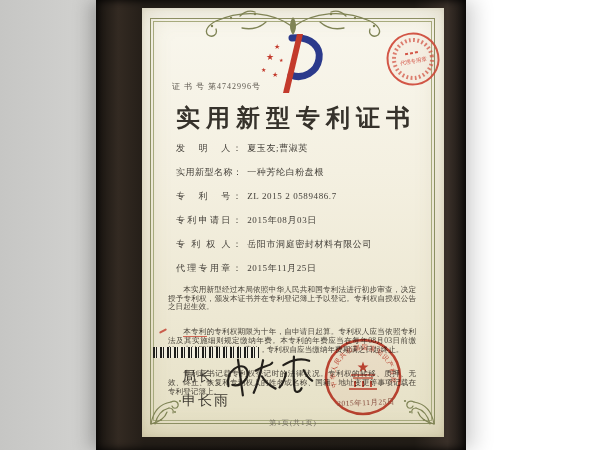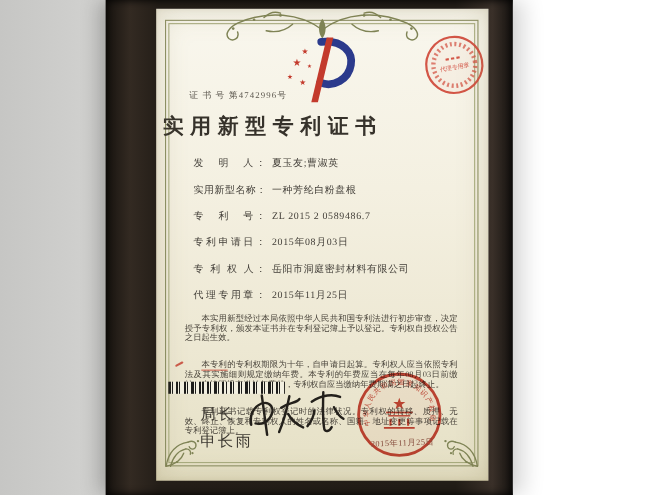--- a/index.html
+++ b/index.html
@@ -48,22 +48,22 @@
   .cert-no{
     position:absolute;left:30px;top:42px;
     font-size:8px;letter-spacing:1px;color:#5c574e;white-space:nowrap;margin-top:31px;
   }
 
   .logo{position:absolute;left:50%;transform:translateX(-50%);top:22px;}
 
   .agent-stamp{position:absolute;right:2px;top:22px;transform:rotate(-10deg);opacity:.92;}
 
   .title{
-    position:absolute;left:0;right:0;top:94px;text-align:left;
-    font-size:19px;font-weight:700;letter-spacing:6px;text-indent:6px;color:#36322b;
+    position:absolute;left:0;right:0;top:94px;text-align:center;
+    font-size:24px;font-weight:700;letter-spacing:6px;text-indent:6px;color:#36322b;
   }
 
   .fields{position:absolute;left:34px;top:134px;right:16px;font-size:9px;color:#44403a;}
   .f-row{margin-bottom:11px;white-space:nowrap;}
   .f-label{display:inline-block;width:66px;text-align:justify;text-align-last:justify;letter-spacing:.5px;}
   .f-value{margin-left:3px;letter-spacing:.6px;}
 
   .body-text{
     position:absolute;left:10px;right:12px;top:262px;
     font-size:7.6px;line-height:8.7px;color:#4a453c;text-align:justify;
@@ -223,20 +223,21 @@
             <path d="M29,39 h24" stroke-width="1.5"></path>
             <path d="M31,42 h20" stroke-width="1.3"></path>
             <path d="M33,45 v6 M41,45 v6 M49,45 v6" stroke-width="1.9"></path>
             <path d="M27,53 h28" stroke-width="1.6"></path>
           </g>
         </g>
       </svg>
 
       <div class="seal-date">2015年11月25日</div>
 
+      <div class="page-footer">第1页(共1页)</div>
 
       <svg class="corner-fl bl" width="36" height="32" viewBox="0 0 36 32">
         <g fill="none" stroke="#7f8456" stroke-width="1.2" stroke-linecap="round">
           <path d="M2,30 C4,18 10,10 22,8"></path>
           <path d="M6,30 C8,22 12,16 20,14"></path>
           <path d="M2,30 C10,28 16,24 18,18"></path>
           <path d="M22,8 c4,-2 8,0 7,4 c-1,3 -5,3 -6,0"></path>
           <path d="M20,14 c3,0 5,2 4,5"></path>
         </g>
         <g fill="#7f8456">

